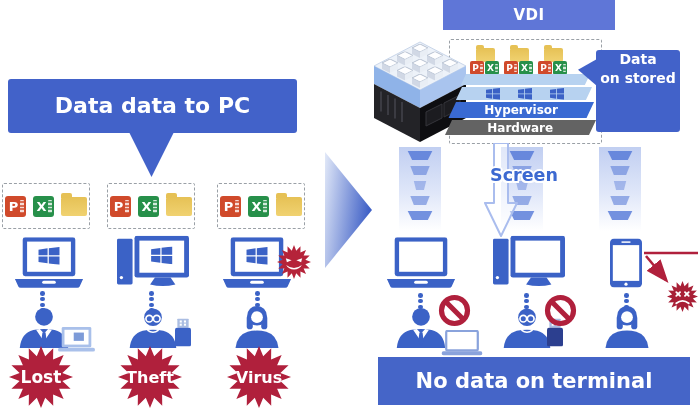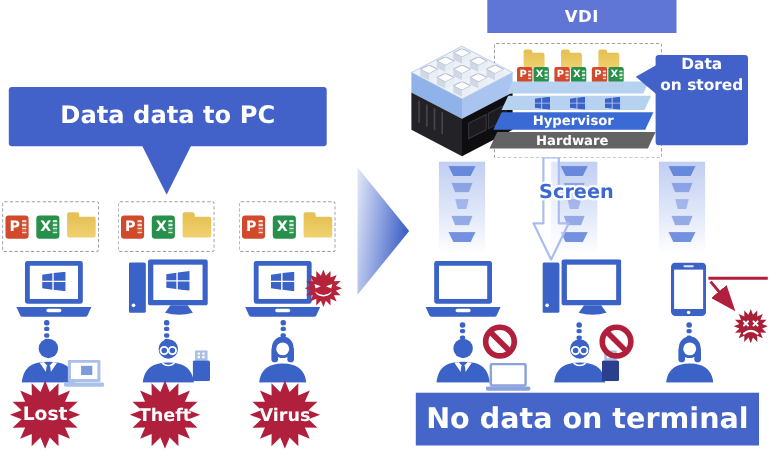--- a/index.html
+++ b/index.html
@@ -46,21 +46,21 @@
       96.2% 30.9%,83.4% 43.4%);
       background:#b0203c;display:flex;align-items:center;justify-content:center;
       color:#fff;font-weight:bold;font-size:17px;}
   .stream{background:linear-gradient(180deg,rgba(142,167,230,.55) 0%,rgba(177,195,240,.4) 55%,
       rgba(255,255,255,0) 100%);display:flex;flex-direction:column;align-items:center;
       padding-top:4px;gap:6px;box-sizing:border-box;}
   .chunk{height:9px;background:#5d7fd9;clip-path:polygon(6% 0,94% 0,78% 100%,22% 100%);}
   .transfer-label{color:#3c69d1;font-weight:bold;font-size:17.5px;text-align:center;line-height:1.22;
       text-shadow:-1.5px -1.5px 0 #fff,1.5px -1.5px 0 #fff,-1.5px 1.5px 0 #fff,1.5px 1.5px 0 #fff,
       0 -2px 0 #fff,0 2px 0 #fff,-2px 0 0 #fff,2px 0 0 #fff;}
-  .banner{background:#4565c8;color:#fff;font-weight:bold;font-size:26px;text-align:center;}
+  .banner{background:#4565c8;color:#fff;font-weight:bold;font-size:21px;text-align:center;}
   .defs{position:absolute;width:0;height:0;}
 </style>
 </head>
 <body>
 
 <div class="canvas">
 
   <svg class="defs" aria-hidden="true">
     <defs>
       <symbol id="win" viewBox="0 0 24 20">

